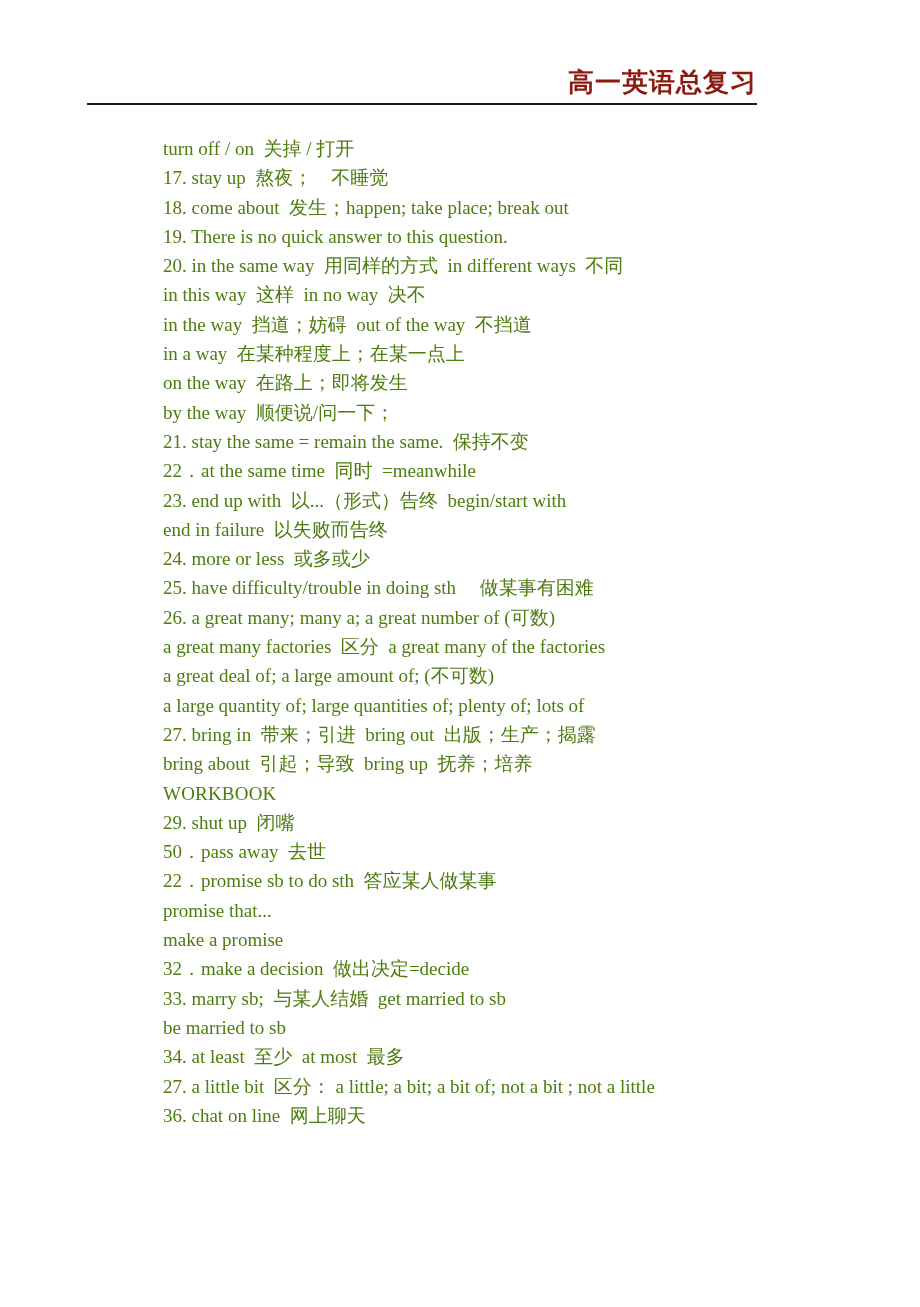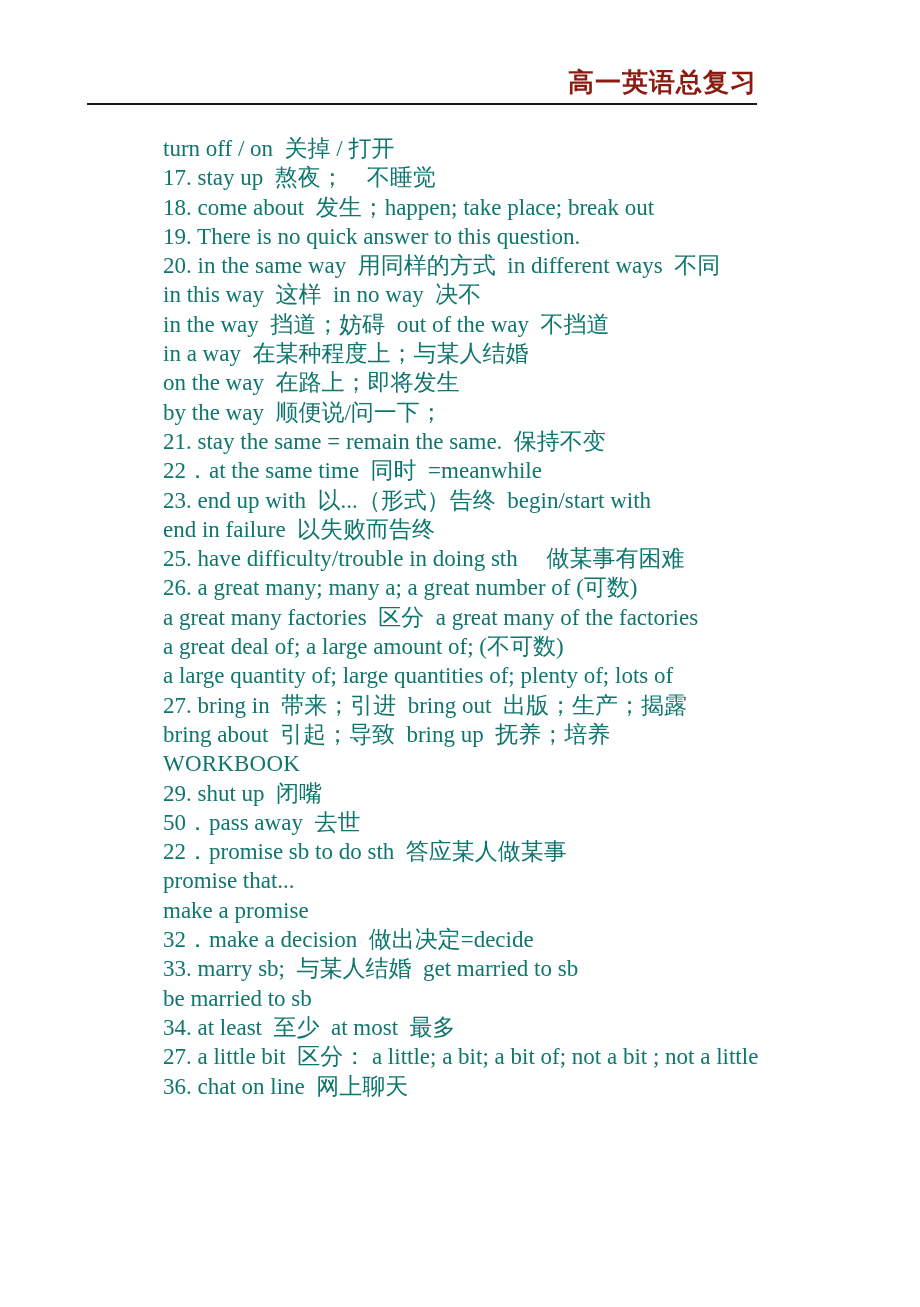--- a/index.html
+++ b/index.html
@@ -47,23 +47,23 @@
   }
 
   
   .body-block {
     position: absolute;
     left: 163px;
     top: 134px;
     width: 700px;
   }
   .line {
-    font-size: 23px;
+    font-size: 19px;
     line-height: 29.3px;
-    color: #0f766e;
+    color: #4d7c0f;
     white-space: pre;
     font-family: "Liberation Serif", "DejaVu Serif", serif;
   }
   .line.caps {
     letter-spacing: 0.2px;
   }
 </style>
 </head>
 <body>
 
@@ -75,27 +75,28 @@
   </div>
 
   <div class="body-block">
     <div class="line">turn off / on  关掉 / 打开</div>
     <div class="line">17. stay up  熬夜；    不睡觉</div>
     <div class="line">18. come about  发生；happen; take place; break out</div>
     <div class="line">19. There is no quick answer to this question.</div>
     <div class="line">20. in the same way  用同样的方式  in different ways  不同</div>
     <div class="line">in this way  这样  in no way  决不</div>
     <div class="line">in the way  挡道；妨碍  out of the way  不挡道</div>
-    <div class="line">in a way  在某种程度上；与某人结婚</div>
+    <div class="line">in a way  在某种程度上；在某一点上</div>
     <div class="line">on the way  在路上；即将发生</div>
     <div class="line">by the way  顺便说/问一下；</div>
     <div class="line">21. stay the same = remain the same.  保持不变</div>
     <div class="line">22．at the same time  同时  =meanwhile</div>
     <div class="line">23. end up with  以...（形式）告终  begin/start with</div>
     <div class="line">end in failure  以失败而告终</div>
+    <div class="line">24. more or less  或多或少</div>
     <div class="line">25. have difficulty/trouble in doing sth     做某事有困难</div>
     <div class="line">26. a great many; many a; a great number of (可数)</div>
     <div class="line">a great many factories  区分  a great many of the factories</div>
     <div class="line">a great deal of; a large amount of; (不可数)</div>
     <div class="line">a large quantity of; large quantities of; plenty of; lots of</div>
     <div class="line">27. bring in  带来；引进  bring out  出版；生产；揭露</div>
     <div class="line">bring about  引起；导致  bring up  抚养；培养</div>
     <div class="line caps">WORKBOOK</div>
     <div class="line">29. shut up  闭嘴</div>
     <div class="line">50．pass away  去世</div>

